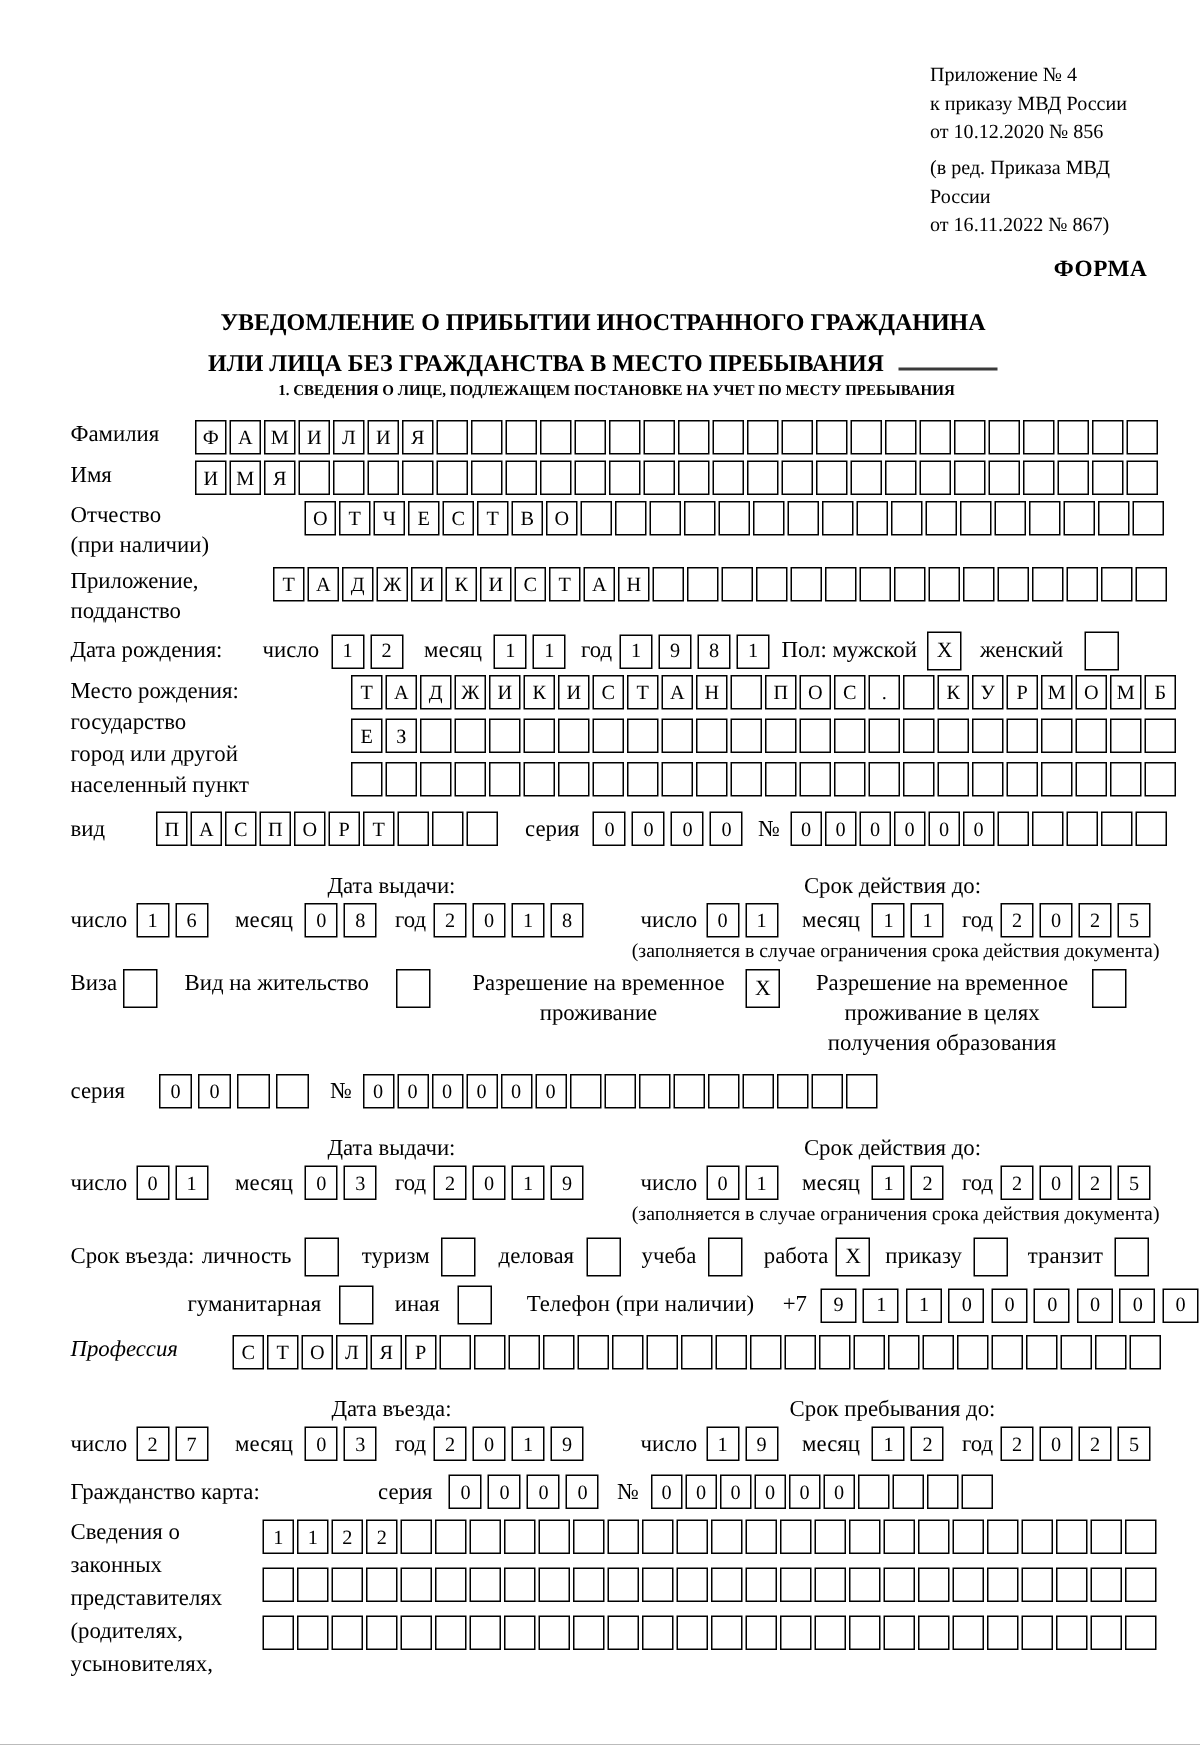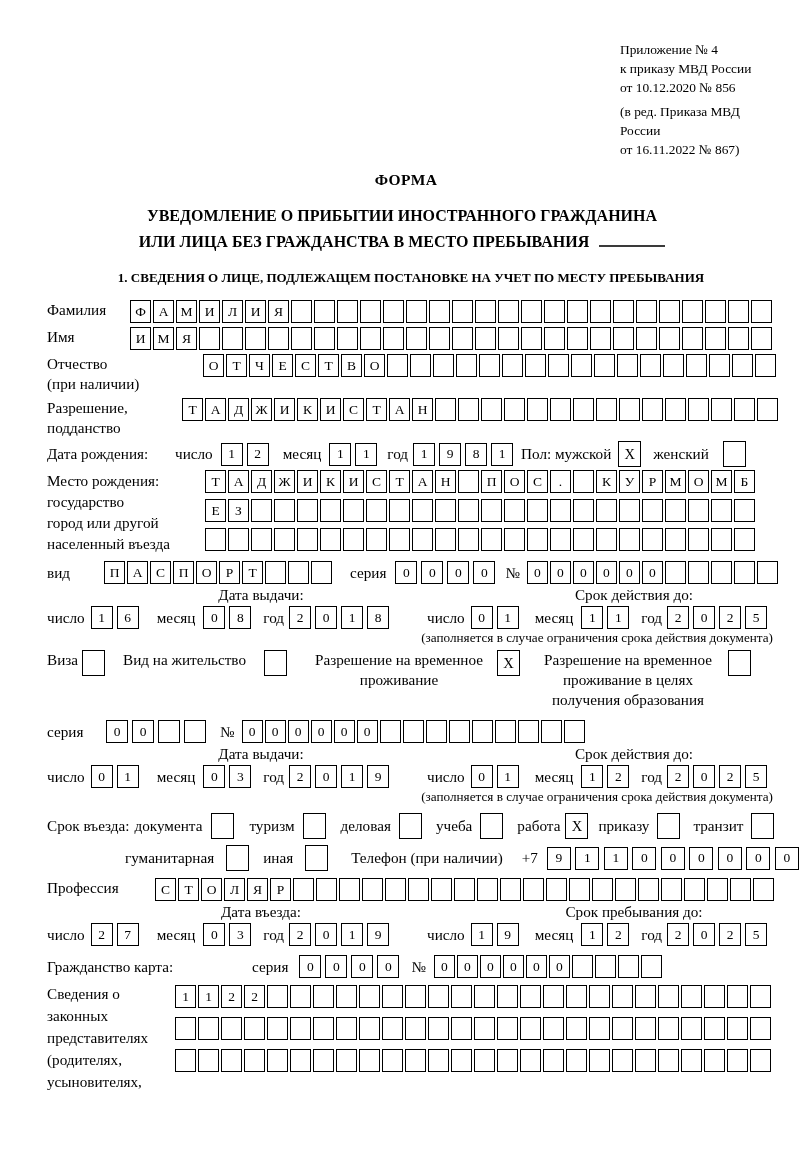--- a/index.html
+++ b/index.html
@@ -1,37 +1,37 @@
 <!DOCTYPE html>
 <html><head>
 <meta charset="utf-8">
 <style>
   html,body{margin:0;padding:0;background:#888;}
   .page{position:relative;width:800px;height:1163px;margin:0 auto;background:#fff;color:#000;
         font-family:"Liberation Serif","DejaVu Serif",serif;box-sizing:border-box;
         padding:40px 25px 16px 47px;overflow:hidden;}
   .appendix{margin-left:573px;font-size:13.4px;line-height:1.42;}
   .appendix .gap{margin-top:5px;}
-  .forma{text-align:center;font-weight:bold;font-size:15.5px;margin-top:12px;padding-right:10px;letter-spacing:.4px;}
+  .forma{text-align:right;font-weight:bold;font-size:15.5px;margin-top:12px;padding-right:10px;letter-spacing:.4px;}
   .title{text-align:center;font-weight:bold;font-size:16px;margin-top:14px;line-height:1.6;padding-right:18px;}
   .blank-line{display:inline-block;width:66px;border-bottom:2.2px solid #3a3a3a;margin-left:10px;height:1em;vertical-align:baseline;}
-  .section-title{font-weight:bold;font-size:13px;margin-top:16px;text-align:center;}
+  .section-title{font-weight:bold;font-size:10px;text-align:center;}
   .row{display:flex;align-items:flex-start;margin-top:4px;font-size:15.2px;line-height:1.35;}
   .vcenter{align-items:center;}
   .lbl{flex:none;}
   .lbl2{flex:none;line-height:20px;}
   .cells{display:flex;flex:none;}
   .cell{box-sizing:border-box;flex:none;width:21px;height:23px;border:1.8px solid #000;margin-right:2px;
         display:flex;align-items:center;justify-content:center;font-size:13.5px;background:#fff;}
   .dcells .cell{width:22px;margin-right:4px;}          
   .cbx .cell{width:23px;height:26px;font-size:14.5px;} 
   .phone .cell{width:24px;margin-right:4.5px;}
   .stack{display:flex;flex-direction:column;}
   .stack .cells{margin-bottom:6px;}
-  .dhead{display:flex;font-size:15.2px;margin-top:2px;gap:39px;}
+  .dhead{display:flex;font-size:15.2px;margin-top:18px;}
   .dh1{margin-left:80px;width:268px;text-align:center;flex:none;}
   .dh2{margin-left:50px;width:300px;text-align:center;flex:none;}
   .note{font-size:13.2px;text-align:right;margin-top:1px;padding-right:2px;}
   .intro{font-size:15.2px;margin-top:9px;line-height:1.6;}
   .optcol{display:flex;flex-direction:column;text-align:center;line-height:20px;flex:none;}
 </style>
 </head>
 <body>
 
 <div class="page">
@@ -152,21 +152,21 @@
         <span class="cell"></span>
         <span class="cell"></span>
         <span class="cell"></span>
         <span class="cell"></span>
         <span class="cell"></span>
       </span>
   </div>
 
   <div class="row">
     <span class="lbl2" style="width:135px;">
-      <span>Разрешение,</span><br>
+      <span>Приложение,</span><br>
       <span>подданство</span>
     </span>
     <span class="cells">
         <span class="cell">Т</span>
         <span class="cell">А</span>
         <span class="cell">Д</span>
         <span class="cell">Ж</span>
         <span class="cell">И</span>
         <span class="cell">К</span>
         <span class="cell">И</span>
@@ -214,26 +214,26 @@
     <span class="lbl" style="margin:0 7px 0 4px;">Пол: мужской</span>
     <span class="cells cbx">
         <span class="cell">X</span>
       </span>
     <span class="lbl" style="margin:0 14px 0 10px;">женский</span>
     <span class="cells cbx">
         <span class="cell"></span>
       </span>
   </div>
 
-  <div class="row" style="margin-top:3px;">
+  <div class="row" style="margin-top:3px;gap:29px;">
     <span class="lbl2" style="width:158px;line-height:21px;">
       <span>Место рождения:</span><br>
       <span>государство</span><br>
       <span>город или другой</span><br>
-      <span>населенный въезда</span>
+      <span>населенный пункт</span>
     </span>
     <span class="stack">
       <span class="cells">
           <span class="cell">Т</span>
           <span class="cell">А</span>
           <span class="cell">Д</span>
           <span class="cell">Ж</span>
           <span class="cell">И</span>
           <span class="cell">К</span>
           <span class="cell">И</span>
@@ -482,21 +482,21 @@
         <span class="cell">2</span>
         <span class="cell">0</span>
         <span class="cell">2</span>
         <span class="cell">5</span>
       </span>
   </div>
   <div class="note">(заполняется в случае ограничения срока действия документа)</div>
 
   <div class="row vcenter" style="margin-top:8px;">
     <span class="lbl">Срок въезда:</span>
-    <span class="lbl" style="margin-left:5px;">документа</span>
+    <span class="lbl" style="margin-left:5px;">личность</span>
     <span class="cells cbx" style="margin-left:9px;">
         <span class="cell"></span>
       </span>
     <span class="lbl" style="margin-left:13px;">туризм</span>
     <span class="cells cbx" style="margin-left:8px;">
         <span class="cell"></span>
       </span>
     <span class="lbl" style="margin-left:13px;">деловая</span>
     <span class="cells cbx" style="margin-left:8px;">
         <span class="cell"></span>
@@ -538,21 +538,21 @@
         <span class="cell">0</span>
         <span class="cell">0</span>
         <span class="cell">0</span>
         <span class="cell">0</span>
         <span class="cell">0</span>
         <span class="cell">0</span>
       </span>
   </div>
 
   <div class="row" style="margin-top:7px;">
-    <span class="lbl" style="width:108px;">Профессия</span>
+    <span class="lbl" style="width:108px;font-style:italic;">Профессия</span>
     <span class="cells">
         <span class="cell">С</span>
         <span class="cell">Т</span>
         <span class="cell">О</span>
         <span class="cell">Л</span>
         <span class="cell">Я</span>
         <span class="cell">Р</span>
         <span class="cell"></span>
         <span class="cell"></span>
         <span class="cell"></span>

